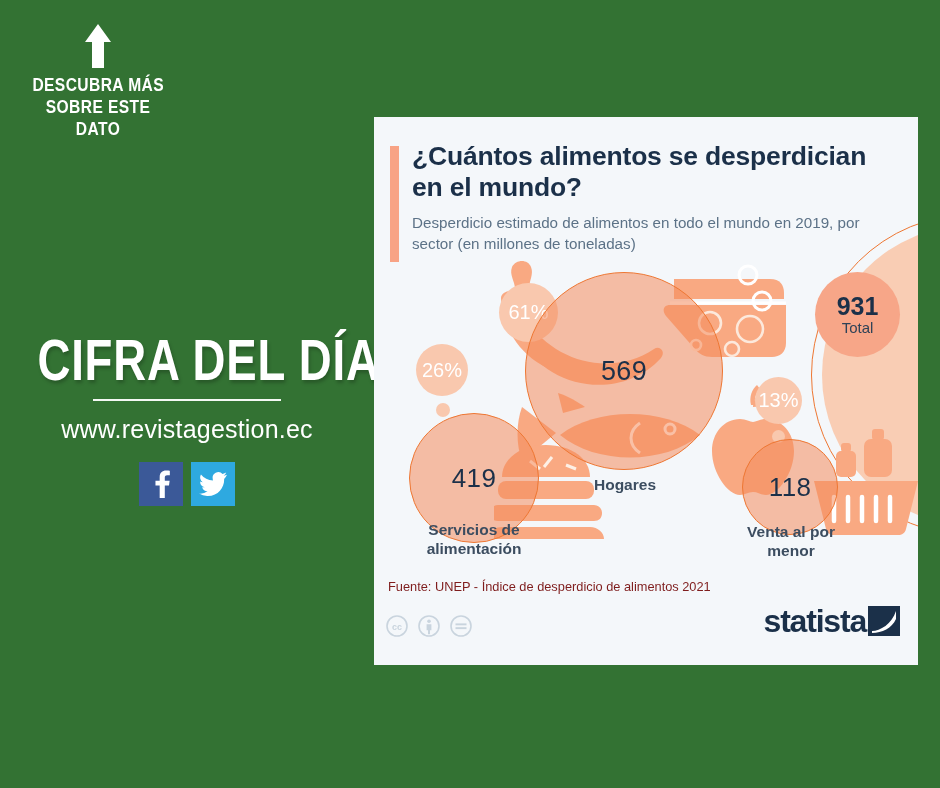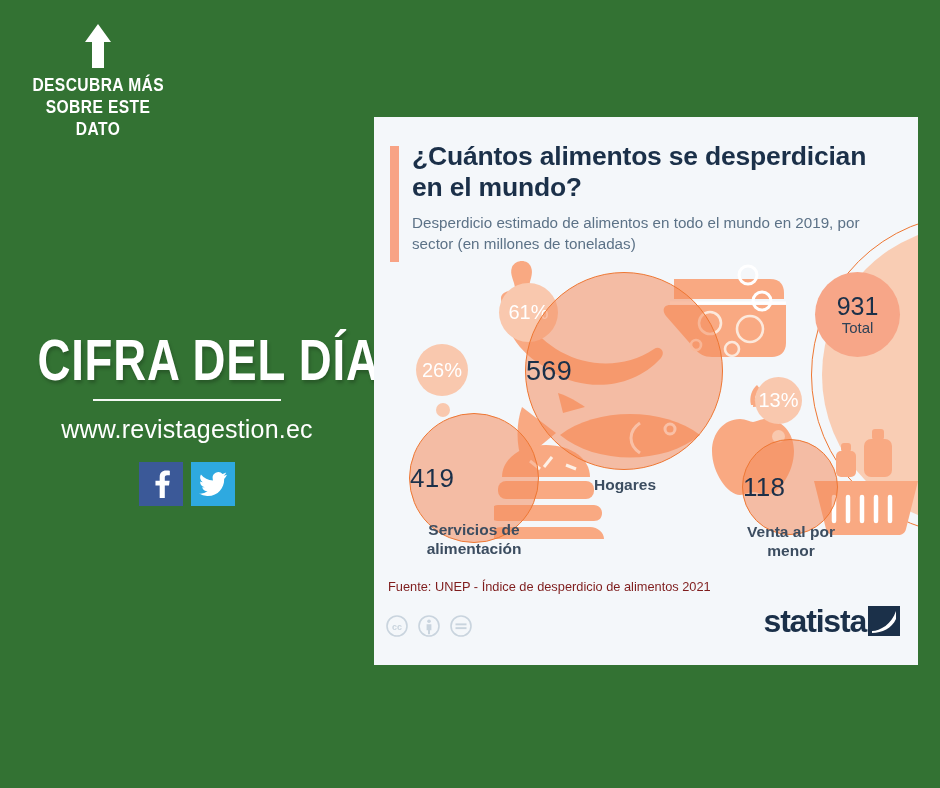--- a/index.html
+++ b/index.html
@@ -101,21 +101,21 @@
   }
 
   
   .food-art { position:absolute; }
 
   
   .data-bubble {
     position:absolute; border-radius:50%;
     background:rgba(244,141,92,0.55);
     border:1.2px solid #ee7733;
-    display:flex; align-items:center; 
+    display:flex; align-items:center; justify-content:center;
   }
   .bubble-value {
     color:#1b3049; font-weight:400; font-size:26px; letter-spacing:0.3px;
   }
   .pct-bubble {
     position:absolute; border-radius:50%;
     background:#f9c8ae;
     display:flex; align-items:center; justify-content:center;
   }
   .pct-value { color:#ffffff; font-weight:400; font-size:20px; }
@@ -132,21 +132,21 @@
   #label-servicios { left:20px; top:403px; width:160px; }
 
   #bubble-venta { left:368px; top:322px; width:96px; height:96px; }
   #label-venta { left:350px; top:405px; width:134px; }
 
   #bubble-total {
     position:absolute; left:441px; top:155px; width:85px; height:85px;
     border-radius:50%; background:#f7a688;
     display:flex; flex-direction:column; align-items:center; justify-content:center;
   }
-  #total-value { color:#1b3049; font-weight:400; font-size:25px; line-height:26px; }
+  #total-value { color:#1b3049; font-weight:700; font-size:25px; line-height:26px; }
   #total-caption { color:#2e4257; font-weight:400; font-size:15px; line-height:17px; }
 
   #pct-61 { left:125px; top:166px; width:59px; height:59px; }
   #pct-26 { left:42px; top:227px; width:52px; height:52px; }
   #pct-13 { left:381px; top:260px; width:47px; height:47px; }
 
   
   .connector-dot { position:absolute; border-radius:50%; background:#f9c8ae; }
 
   

